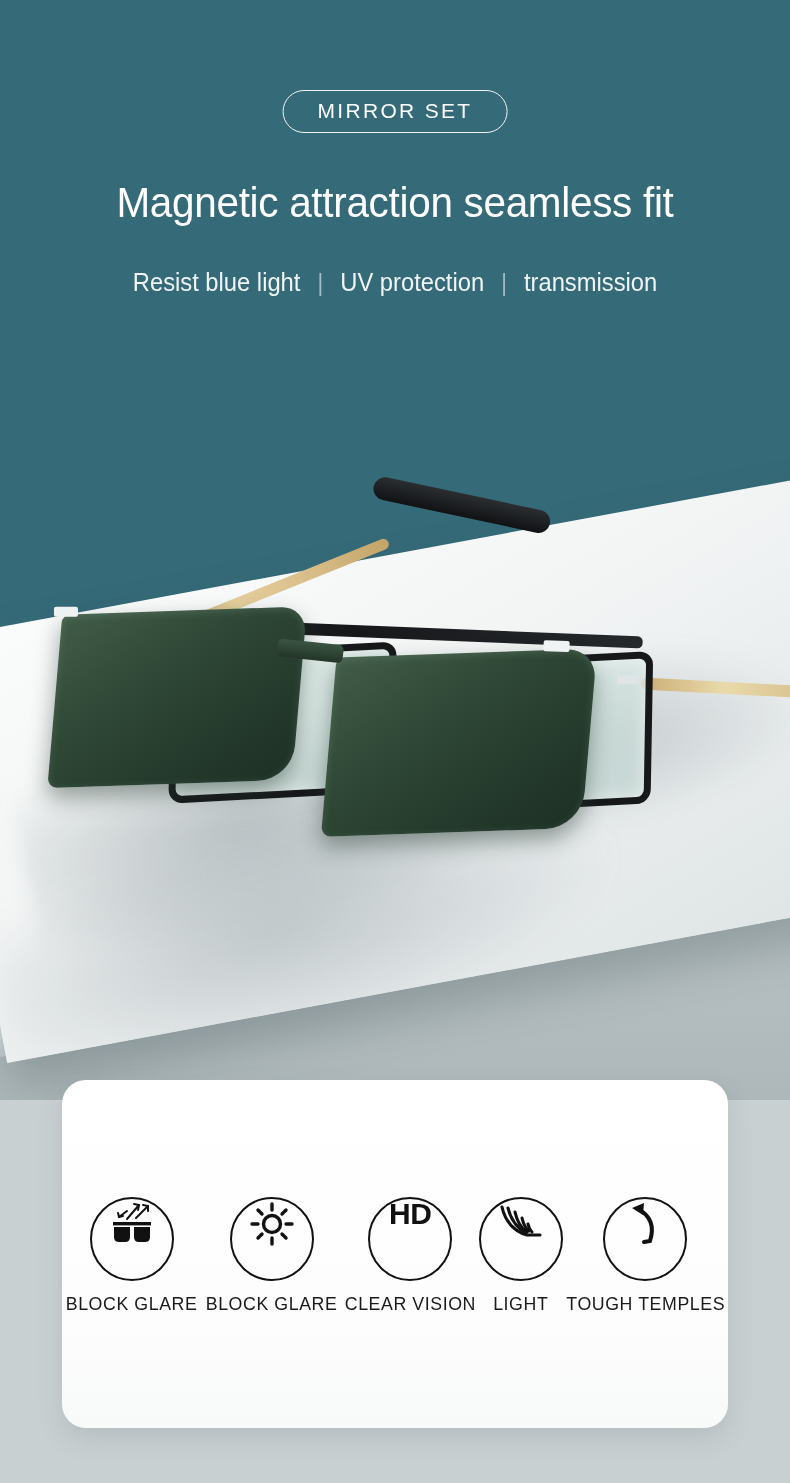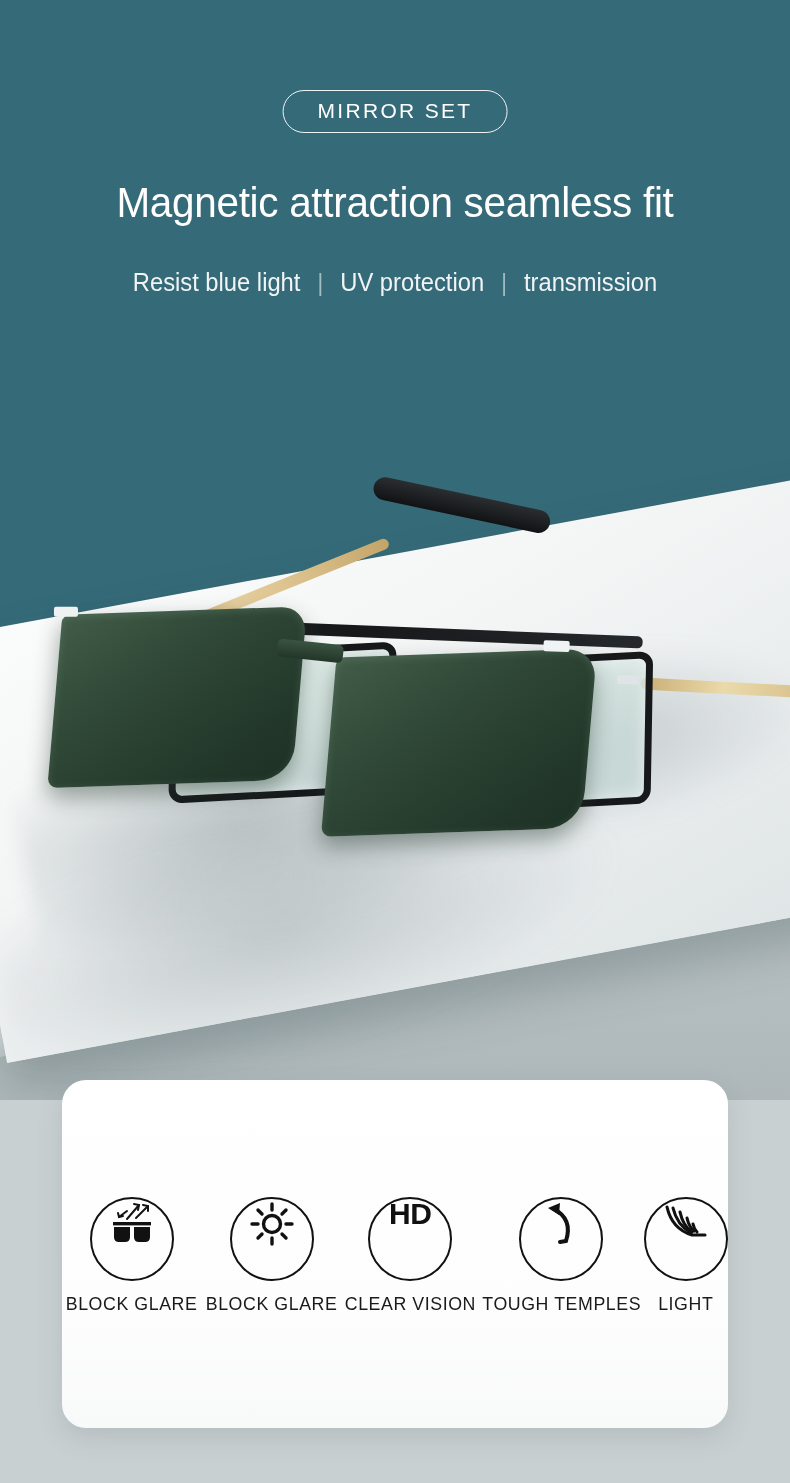--- a/index.html
+++ b/index.html
@@ -385,39 +385,39 @@
 
       <div class="fcell">
         <div class="ficon">
           <span class="hd-text">HD</span>
         </div>
         <div class="flabel">CLEAR VISION</div>
       </div>
 
       <div class="fcell">
         <div class="ficon">
-          <svg width="44" height="50" viewBox="0 0 44 50">
-            <path d="M15 10 Q34 20 27 42 L21 43" fill="none" stroke="#111" stroke-width="4" stroke-linecap="round"></path>
-            <path d="M9 9 L21 4 L20 16 Z" fill="#111"></path>
-          </svg>
-        </div>
-        <div class="flabel">TOUGH TEMPLES</div>
-      </div>
-
-      <div class="fcell">
-        <div class="ficon">
           <svg width="52" height="46" viewBox="0 0 52 46">
             <g fill="none" stroke="#111" stroke-width="3.1" stroke-linecap="round">
               <path d="M7 8 Q12 30 32 36 L45 36"></path>
               <path d="M13 9 Q17 26 31 34"></path>
               <path d="M20 13 Q23 27 32 33"></path>
               <path d="M27 19 Q29 28 34 32"></path>
               <path d="M33 25 Q34 30 37 33"></path>
             </g>
           </svg>
         </div>
         <div class="flabel">LIGHT</div>
       </div>
 
+      <div class="fcell">
+        <div class="ficon">
+          <svg width="44" height="50" viewBox="0 0 44 50">
+            <path d="M15 10 Q34 20 27 42 L21 43" fill="none" stroke="#111" stroke-width="4" stroke-linecap="round"></path>
+            <path d="M9 9 L21 4 L20 16 Z" fill="#111"></path>
+          </svg>
+        </div>
+        <div class="flabel">TOUGH TEMPLES</div>
+      </div>
+
     </div>
   </div>
 
 </div>
 
 </body></html>

